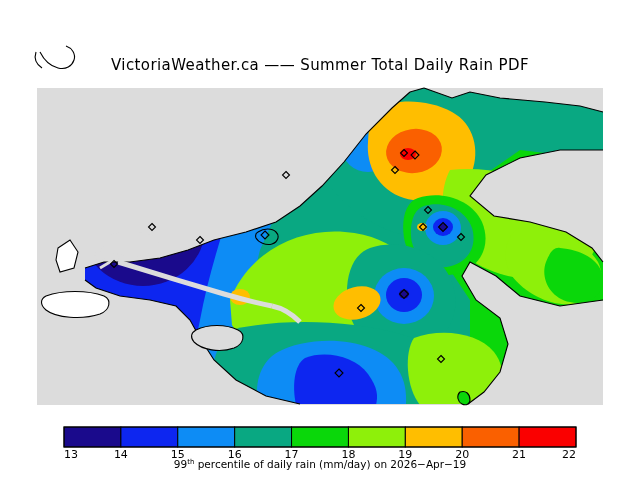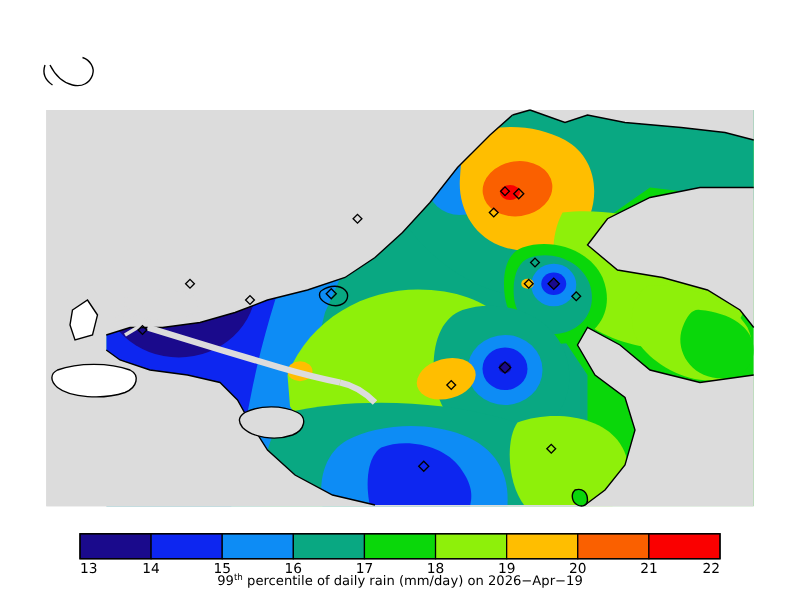--- a/index.html
+++ b/index.html
@@ -58,20 +58,21 @@
   }
   .cb-caption-sup {
     font-size: 7px;
   }
 </style>
 </head>
 <body>
 
 <div id="page">
 
+  <div id="title">VictoriaWeather.ca —— Summer Total Daily Rain PDF</div>
 
   <div id="map-wrap">
     <svg width="640" height="420" viewBox="0 0 640 420" shape-rendering="geometricPrecision">
       <defs>
         <clipPath id="dataClip">
           <rect x="85" y="88" width="518" height="317"></rect>
         </clipPath>
         <clipPath id="landClip">
           <path d="M85,88 L420,88 L455,96 L470,92 L520,100 L560,104 L603,110
                    L603,405 L85,405 Z

